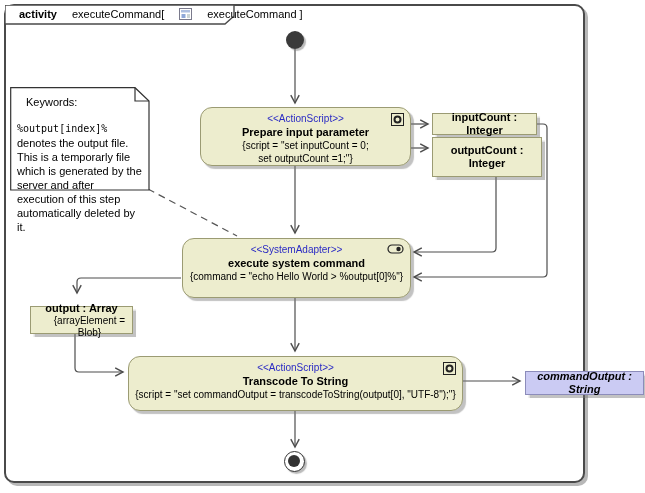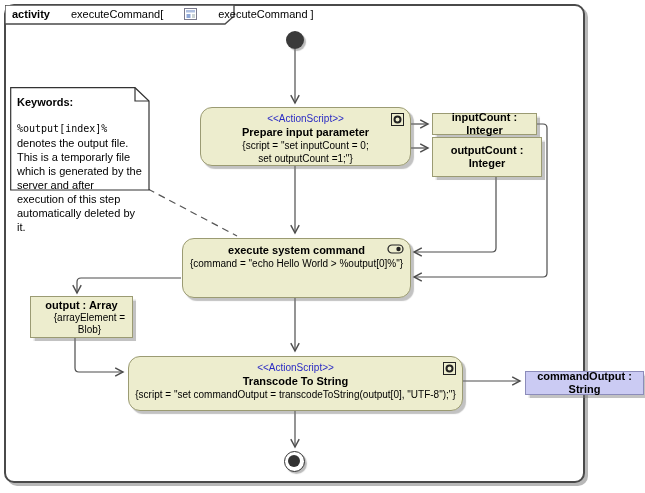--- a/index.html
+++ b/index.html
@@ -4,22 +4,22 @@
 <style>
   * { margin:0; padding:0; box-sizing:border-box; }
   body { background:#fff; font-family:"Liberation Sans", sans-serif; }
   #stage { position:relative; width:645px; height:493px; background:#fff; overflow:hidden; }
 
   
   .frame { position:absolute; left:4px; top:4px; width:581px; height:479px;
            border:2px solid #4a4a4a; border-radius:10px; background:#fff;
            box-shadow:3px 3px 0 rgba(160,160,160,.75); }
   .tab-shape { position:absolute; left:5px; top:5px; }
-  .tab-text { position:absolute; left:12px; top:7px; height:14px; font-size:11px; color:#000;
-              display:flex; align-items:center; gap:21px; white-space:nowrap; }
+  .tab-text { position:absolute; left:19px; top:7px; height:14px; font-size:11px; color:#000;
+              display:flex; align-items:center; gap:15px; white-space:nowrap; }
   .tab-text b { font-weight:bold; }
 
   
   svg.wires { position:absolute; left:0; top:0; width:645px; height:493px; }
   .wire { stroke:#4d4d4d; stroke-width:1.2; fill:none; }
   .wire.dashed { stroke:#555; stroke-dasharray:7,5; }
 
   
   .action { position:absolute; background:#EDEDCE; border:1.5px solid #9B9B73; border-radius:12px;
             box-shadow:3px 3px 1px rgba(120,120,120,.45); text-align:center; padding-top:4px; }
@@ -27,25 +27,25 @@
   .action .name { font-size:11px; font-weight:bold; color:#000; line-height:14px; }
   .action .detail { font-size:10px; color:#000; line-height:13px; }
   .corner-icon { position:absolute; top:5px; right:6px; }
 
   
   .obj { position:absolute; background:#EDEDCE; border:1px solid #9B9B73;
          box-shadow:2.5px 2.5px 1px rgba(120,120,120,.45); text-align:center;
          display:flex; flex-direction:column; justify-content:center; }
   .obj .name { font-size:11px; font-weight:bold; color:#000; line-height:13px; }
   .obj .detail { font-size:10px; color:#000; line-height:12px;margin-left:16px; }
-  .obj.hl { background:#CBCBF3; border:1px solid #8C8CBA; }
+  .obj.hl { background:#CBCBF3; border:1px solid #8C8CBA;font-style:italic; }
 
   
   .note-body { position:absolute; left:17px; top:95px; width:126px; font-size:11px; color:#000; line-height:14px; }
-  .note-body .kw { font-weight:bold; }
+  .note-body .kw { font-weight:normal;margin-left:9px; }
   .note-body .mono { font-family:"DejaVu Sans Mono", monospace; font-size:10px; }
   .note-body p.gap { margin-top:12px; }
 
   
   .start-node { position:absolute; left:286px; top:31px; width:18px; height:18px; border-radius:50%;
                 background:#3a3a3a; box-shadow:2px 2px 1px rgba(120,120,120,.5); }
   .final-node { position:absolute; left:284px; top:451px; width:21px; height:21px; border-radius:50%;
                 background:#fff; border:1.5px solid #333; box-shadow:2px 2px 1px rgba(120,120,120,.5); }
   .final-node::after { content:""; position:absolute; left:3px; top:3px; width:12px; height:12px;
                        border-radius:50%; background:#333; }
@@ -116,29 +116,30 @@
   </div>
 
   <div class="obj" style="left:432px;top:113px;width:105px;height:22px;align-items:center;">
     <div class="name">inputCount : Integer</div>
   </div>
   <div class="obj" style="left:432px;top:137px;width:110px;height:40px;">
     <div class="name">outputCount : Integer</div>
   </div>
 
   <div class="action" style="left:182px;top:238px;width:229px;height:60px;">
+    <div class="stereo">&lt;&lt;SystemAdapter&gt;&gt;</div>
     <div class="name">execute system command</div>
     <div class="detail">{command = "echo Hello World &gt; %output[0]%"}</div>
     <svg class="corner-icon" width="17" height="10">
       <rect x="1" y="1" width="15" height="8" rx="4" ry="4" fill="none" stroke="#222" stroke-width="1.2"></rect>
       <circle cx="11.5" cy="5" r="2.2" fill="#222"></circle>
     </svg>
   </div>
 
-  <div class="obj" style="left:30px;top:296px;width:103px;height:42px;">
+  <div class="obj" style="left:30px;top:306px;width:103px;height:28px;">
     <div class="name">output : Array</div>
     <div class="detail">{arrayElement = Blob}</div>
   </div>
 
   <div class="action" style="left:128px;top:356px;width:335px;height:55px;">
     <div class="stereo">&lt;&lt;ActionScript&gt;&gt;</div>
     <div class="name">Transcode To String</div>
     <div class="detail">{script = "set commandOutput = transcodeToString(output[0], "UTF-8");"}</div>
     <svg class="corner-icon" width="13" height="13">
       <rect x="0.5" y="0.5" width="12" height="12" fill="none" stroke="#222"></rect>

